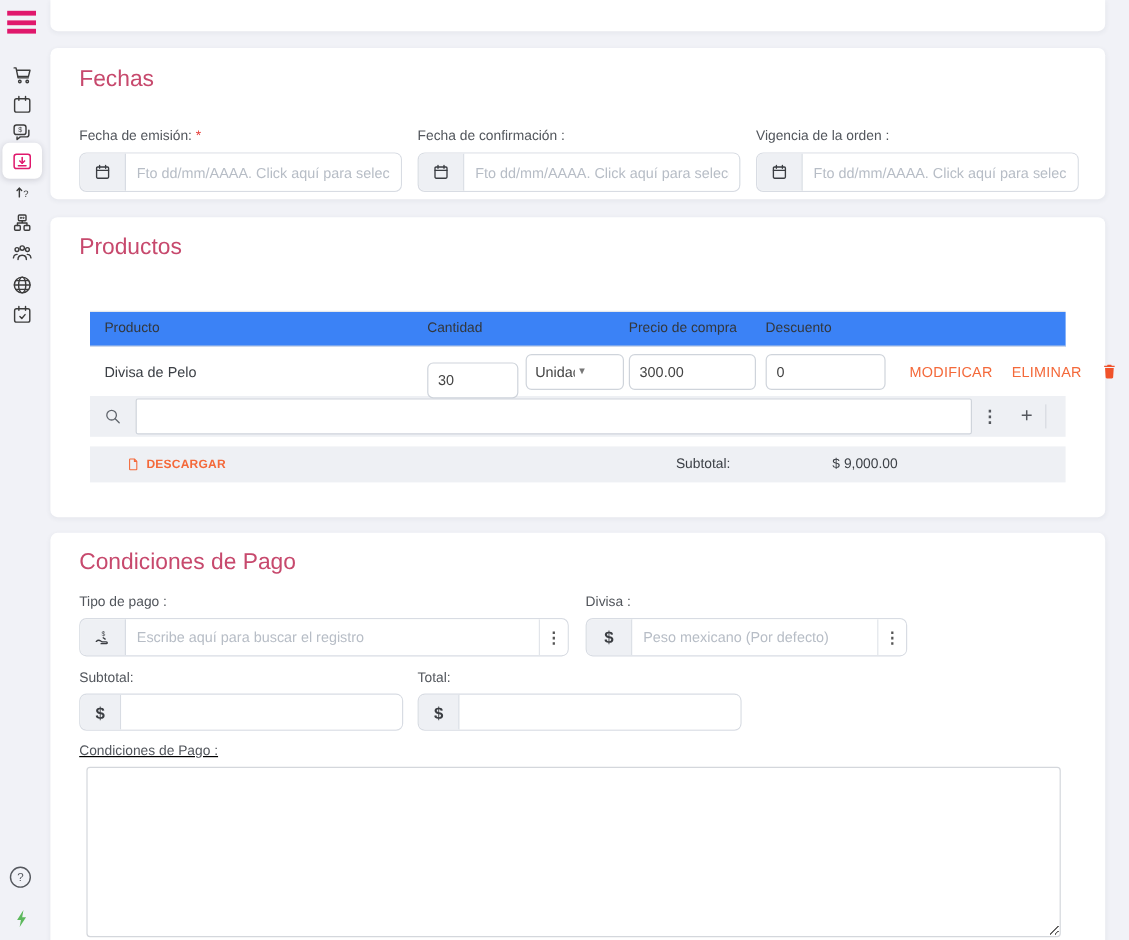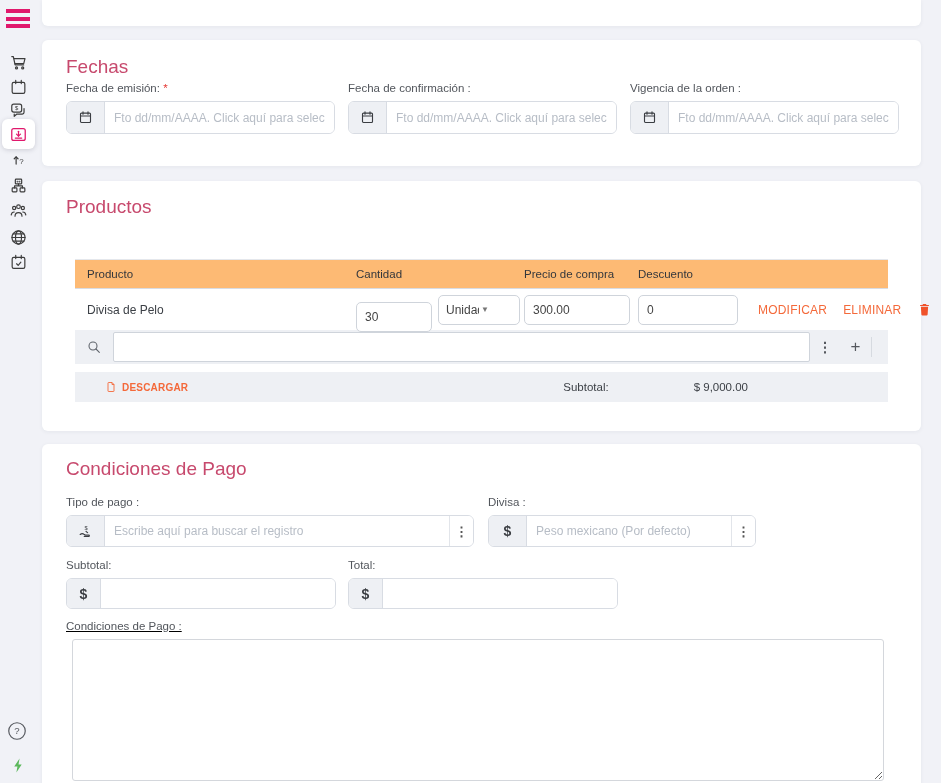--- a/index.html
+++ b/index.html
@@ -42,26 +42,26 @@
     stroke-linecap:round; stroke-linejoin:round; }
   .prefix .dollar { font-size:14px; font-weight:bold; color:#3a3d42; }
   .igroup input { flex:1; min-width:0; border:none; outline:none; padding:0 9px;
     font-size:12px; color:#444; font-family:inherit; background:#fff; }
   ::placeholder { color:#b7bdc6; opacity:1; }
   .dots-btn { width:24px; flex:none; border-left:1px solid #e2e5ea; background:#fff;
     display:flex; align-items:center; justify-content:center; color:#555;
     font-size:13px; font-weight:bold; cursor:pointer; }
 
   
-  .fechas-row { display:flex; gap:13px; margin-top:4px; }
+  .fechas-row { display:flex; gap:13px; margin-top:30px; }
   .fechas-row .fgroup { width:269px; flex:none; }
 
   
   .ptable { margin:41px 9px 0 9px; border-top:1px solid #e4e7ec; }
-  .thead { display:flex; align-items:center; height:29px; background:#fdba74;
+  .thead { display:flex; align-items:center; height:29px; background:#3b82f6;
     border-bottom:1px solid #d9dce2; font-size:11.5px; color:#33373c; }
   .trow  { display:flex; align-items:center; height:41px; background:#fff;
     font-size:12px; color:#3c4046; }
   .col-prod { flex:1; min-width:0; padding-left:12px; }
   .col-cant { width:168px; flex:none; display:flex; align-items:center; gap:6px; }
   .col-prec { width:114px; flex:none; }
   .col-desc { width:110px; flex:none; }
   .col-act  { width:140px; flex:none; display:flex; align-items:center; gap:16px; padding-left:10px; }
   .cell-input { height:30px; border:1px solid #cfd4db; border-radius:5px; padding:0 8px;
     font-size:12px; color:#444; outline:none; font-family:inherit; }

